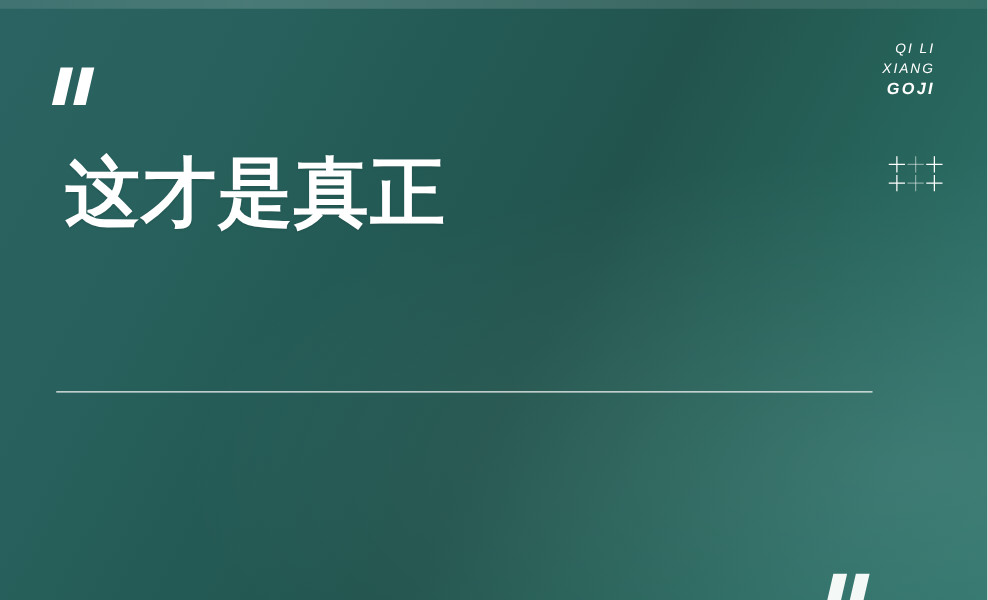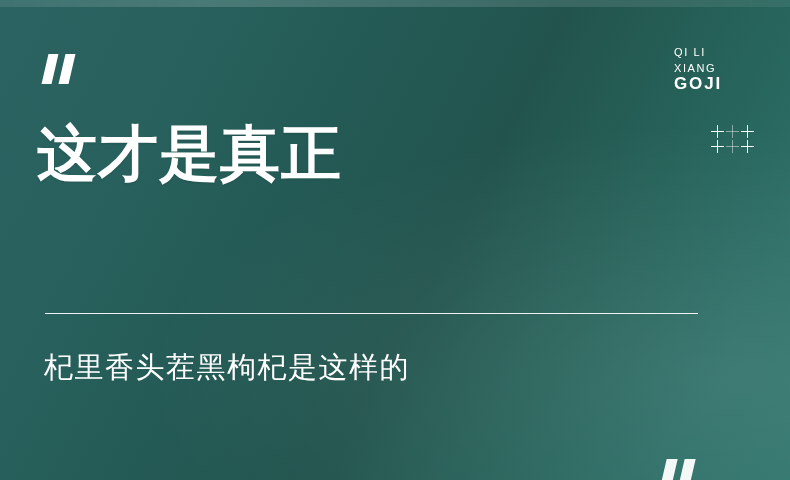--- a/index.html
+++ b/index.html
@@ -73,21 +73,21 @@
   }
   .quote-close i {
     width: 11px;
     height: 32px;
     background: #f4f8f7;
   }
 
   
   .headline {
     position: absolute;
-    left: 37px;
+    left: 52px;
     top: 112px;
     color: #ffffff;
     font-size: 60px;
     line-height: 84px;
     font-weight: 700;
     letter-spacing: 1px;
     white-space: nowrap;
     text-shadow: 0 1px 2px rgba(0,0,0,0.12);
   }
   .headline .line { display: block; }
@@ -114,37 +114,38 @@
     line-height: 40px;
     font-weight: 400;
     letter-spacing: 1.5px;
     white-space: nowrap;
   }
 
   
   .brand {
     position: absolute;
     right: 42px;
-    top: 44px;
+    top: 31px;
     width: 74px;
-    text-align: left;
+    text-align: right;
     color: #ffffff;
+    font-style: italic;
   }
   .brand-line {
     display: block;
     font-size: 11px;
     line-height: 16px;
     letter-spacing: 1.6px;
     font-weight: 400;
     white-space: nowrap;
   }
   .brand-line.bold {
     font-weight: 700;
     letter-spacing: 1.9px;
-    font-size: 17px;
+    font-size: 13px;
   }
 
   
   .plus-grid {
     position: absolute;
     right: 35px;
     top: 124px;
     display: grid;
     grid-template-columns: repeat(3, 15px);
     grid-template-rows: repeat(2, 15px);
@@ -186,21 +187,20 @@
     <i></i>
     <i></i>
   </div>
 
   <div class="headline">
     <span class="line line-1">这才是真正</span>
   </div>
 
   <div class="divider"></div>
 
-  <div class="subtitle">杞里香头茬黑枸杞是这样的</div>
 
   <div class="brand">
     <span class="brand-line">QI LI</span>
     <span class="brand-line">XIANG</span>
     <span class="brand-line bold">GOJI</span>
   </div>
 
   <div class="plus-grid">
     <span class="plus"></span>
     <span class="plus dim"></span>

